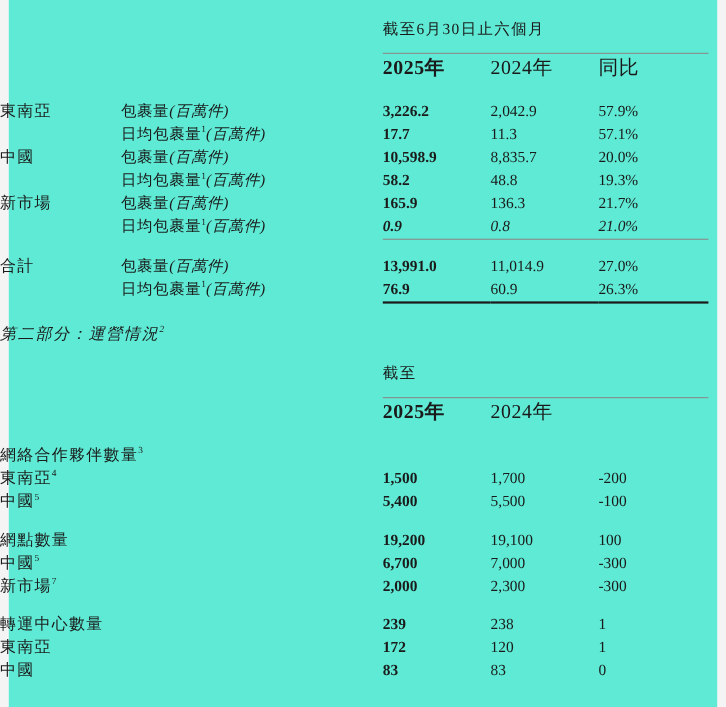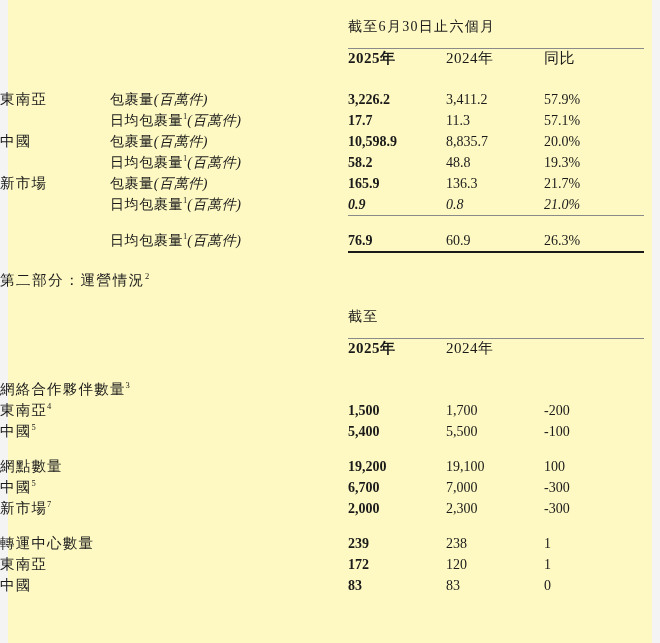--- a/index.html
+++ b/index.html
@@ -12,21 +12,21 @@
     width: 660px;
     height: 643px;
     font-family: "Liberation Serif", "DejaVu Serif", serif;
     color: #1a1a1a;
     position: relative;
     overflow: hidden;
   }
   .page {
     position: absolute;
     inset: 0;
-    background: #fef9c3;
+    background: #5eead4;
   }
   .edge-strip {
     position: absolute;
     top: 0;
     bottom: 0;
     width: 8px;
     background: #f4f4f5;
   }
   .edge-strip.left  { left: 0; }
   .edge-strip.right { right: 0; }
@@ -88,39 +88,40 @@
     font-size: 14px;
     letter-spacing: 1.3px;
     white-space: nowrap;
     height: 26px;
     vertical-align: bottom;
     padding-bottom: 2px;
   }
   .rule-span  { border-bottom: 1px solid #8a8a8a; height: 4px; }
   .colhead {
     text-align: right;
-    font-size: 15px;
+    font-size: 18px;
     padding-right: 10px;
     white-space: nowrap;
     height: 22px;
     letter-spacing: 0.5px;
   }
   .colhead.b { font-weight: bold; }
 
   .u-thin   { border-bottom: 1px solid #8a8a8a; font-style: italic; }
   .u-thick  { border-bottom: 2.2px solid #1a1a1a; }
   .spacer-14 { height: 14px; }
   .spacer-18 { height: 18px; }
 
   .section-title {
     font-weight: bold;
     font-size: 14.5px;
     letter-spacing: 1.6px;
     padding-left: 62px;
     white-space: nowrap;
+    font-style: italic;
   }
   sup {
     font-size: 8.5px;
     vertical-align: super;
     line-height: 0;
     letter-spacing: 0;
   }
   .grouplabel {
     font-weight: bold;
     font-size: 14.5px;
@@ -184,21 +185,21 @@
         <tr>
             <td colspan="6" class="spacer-18"></td>
           </tr>
       </tbody>
 
       <tbody id="t1-rows">
           <tr class="r">
             <td class="region">東南亞</td>
             <td class="metric"><span>包裹量</span><span class="unit">(百萬件)</span></td>
             <td class="num b">3,226.2</td>
-            <td class="num">3,411.2</td>
+            <td class="num">2,042.9</td>
             <td class="num">57.9%</td>
             <td></td>
           </tr>
           <tr class="r">
             <td class="region"></td>
             <td class="metric"><span>日均包裹量</span><sup>1</sup><span class="unit">(百萬件)</span></td>
             <td class="num b">17.7</td>
             <td class="num">11.3</td>
             <td class="num">57.1%</td>
             <td></td>
@@ -237,20 +238,28 @@
           </tr>
         </tbody>
 
       <tbody>
         <tr>
             <td colspan="6" class="spacer-14"></td>
           </tr>
       </tbody>
 
       <tbody id="t1-total">
+          <tr class="r">
+            <td class="region">合計</td>
+            <td class="metric"><span>包裹量</span><span class="unit">(百萬件)</span></td>
+            <td class="num b">13,991.0</td>
+            <td class="num">11,014.9</td>
+            <td class="num">27.0%</td>
+            <td></td>
+          </tr>
           <tr class="r">
             <td class="region"></td>
             <td class="metric"><span>日均包裹量</span><sup>1</sup><span class="unit">(百萬件)</span></td>
             <td class="num b u-thick">76.9</td>
             <td class="num u-thick">60.9</td>
             <td class="num u-thick">26.3%</td>
             <td></td>
           </tr>
         </tbody>
     </table>

